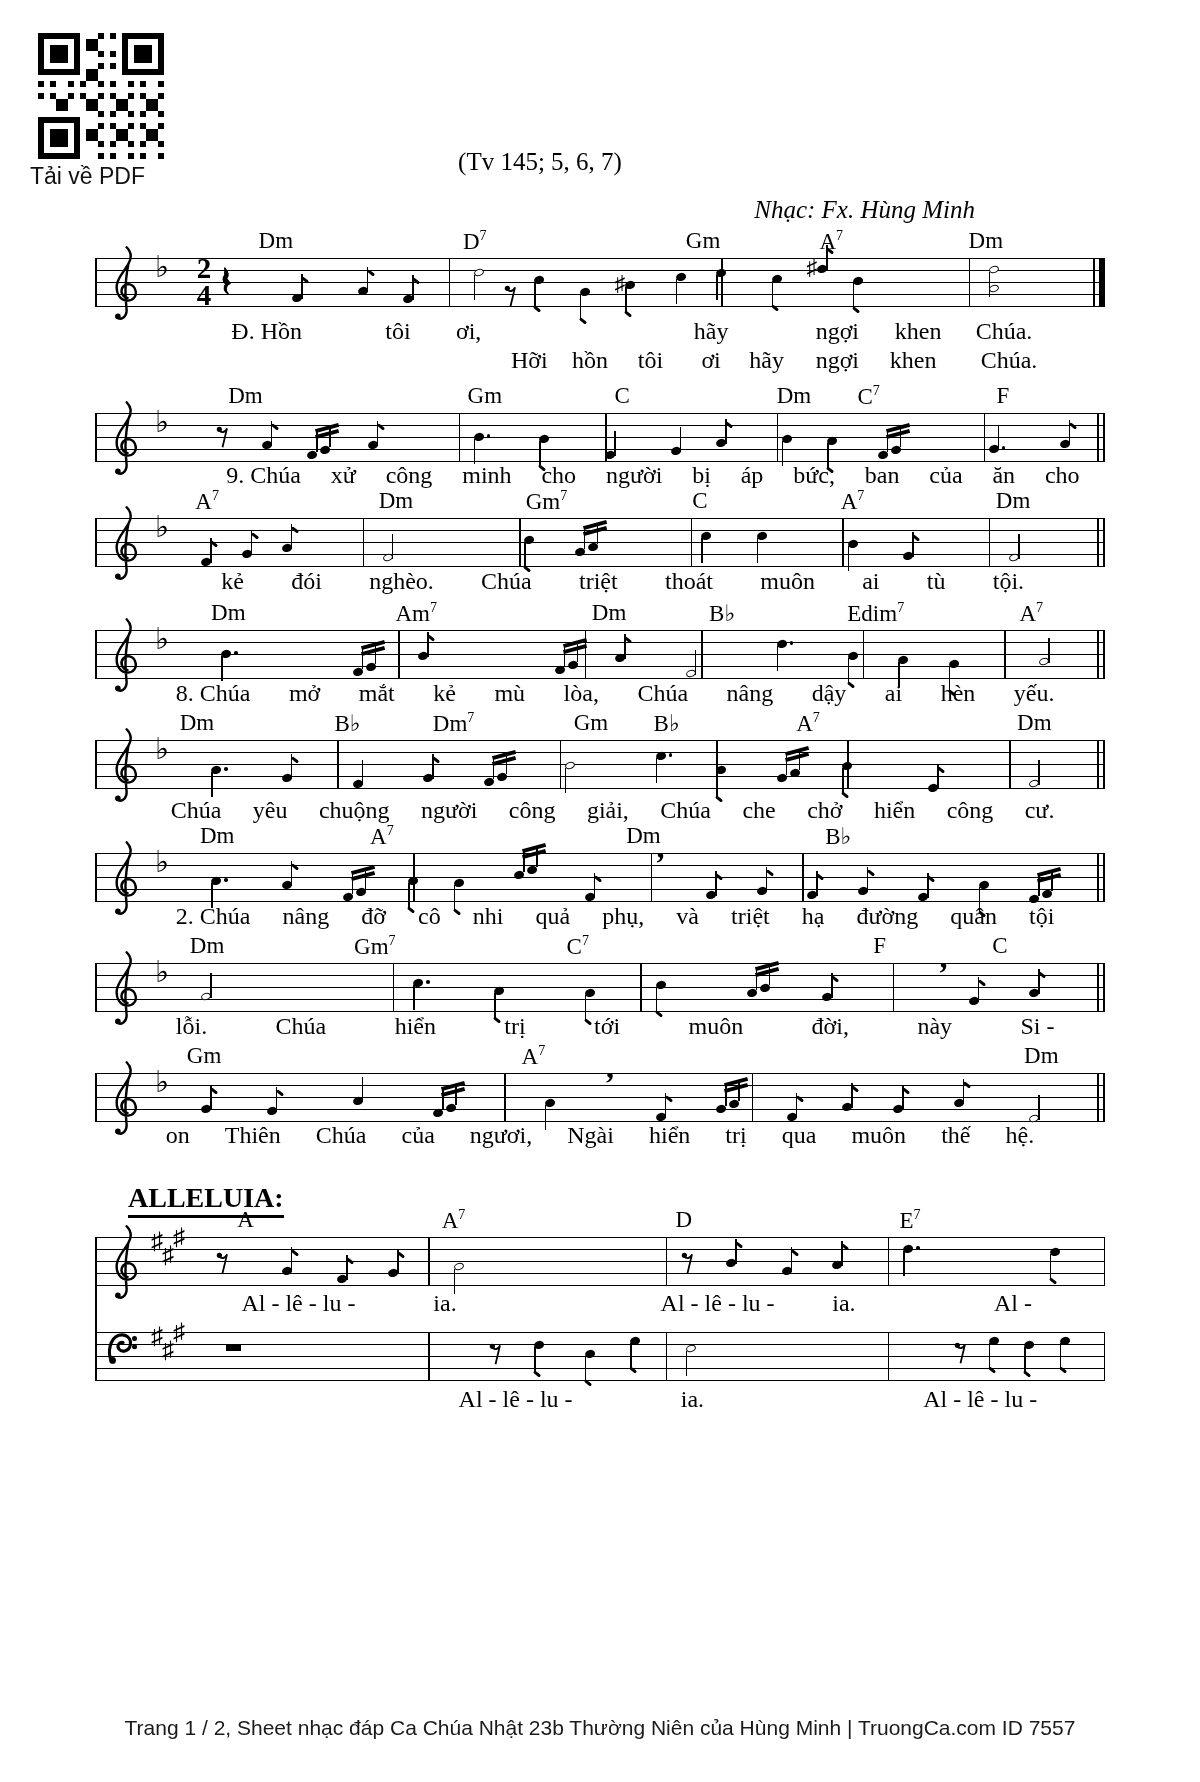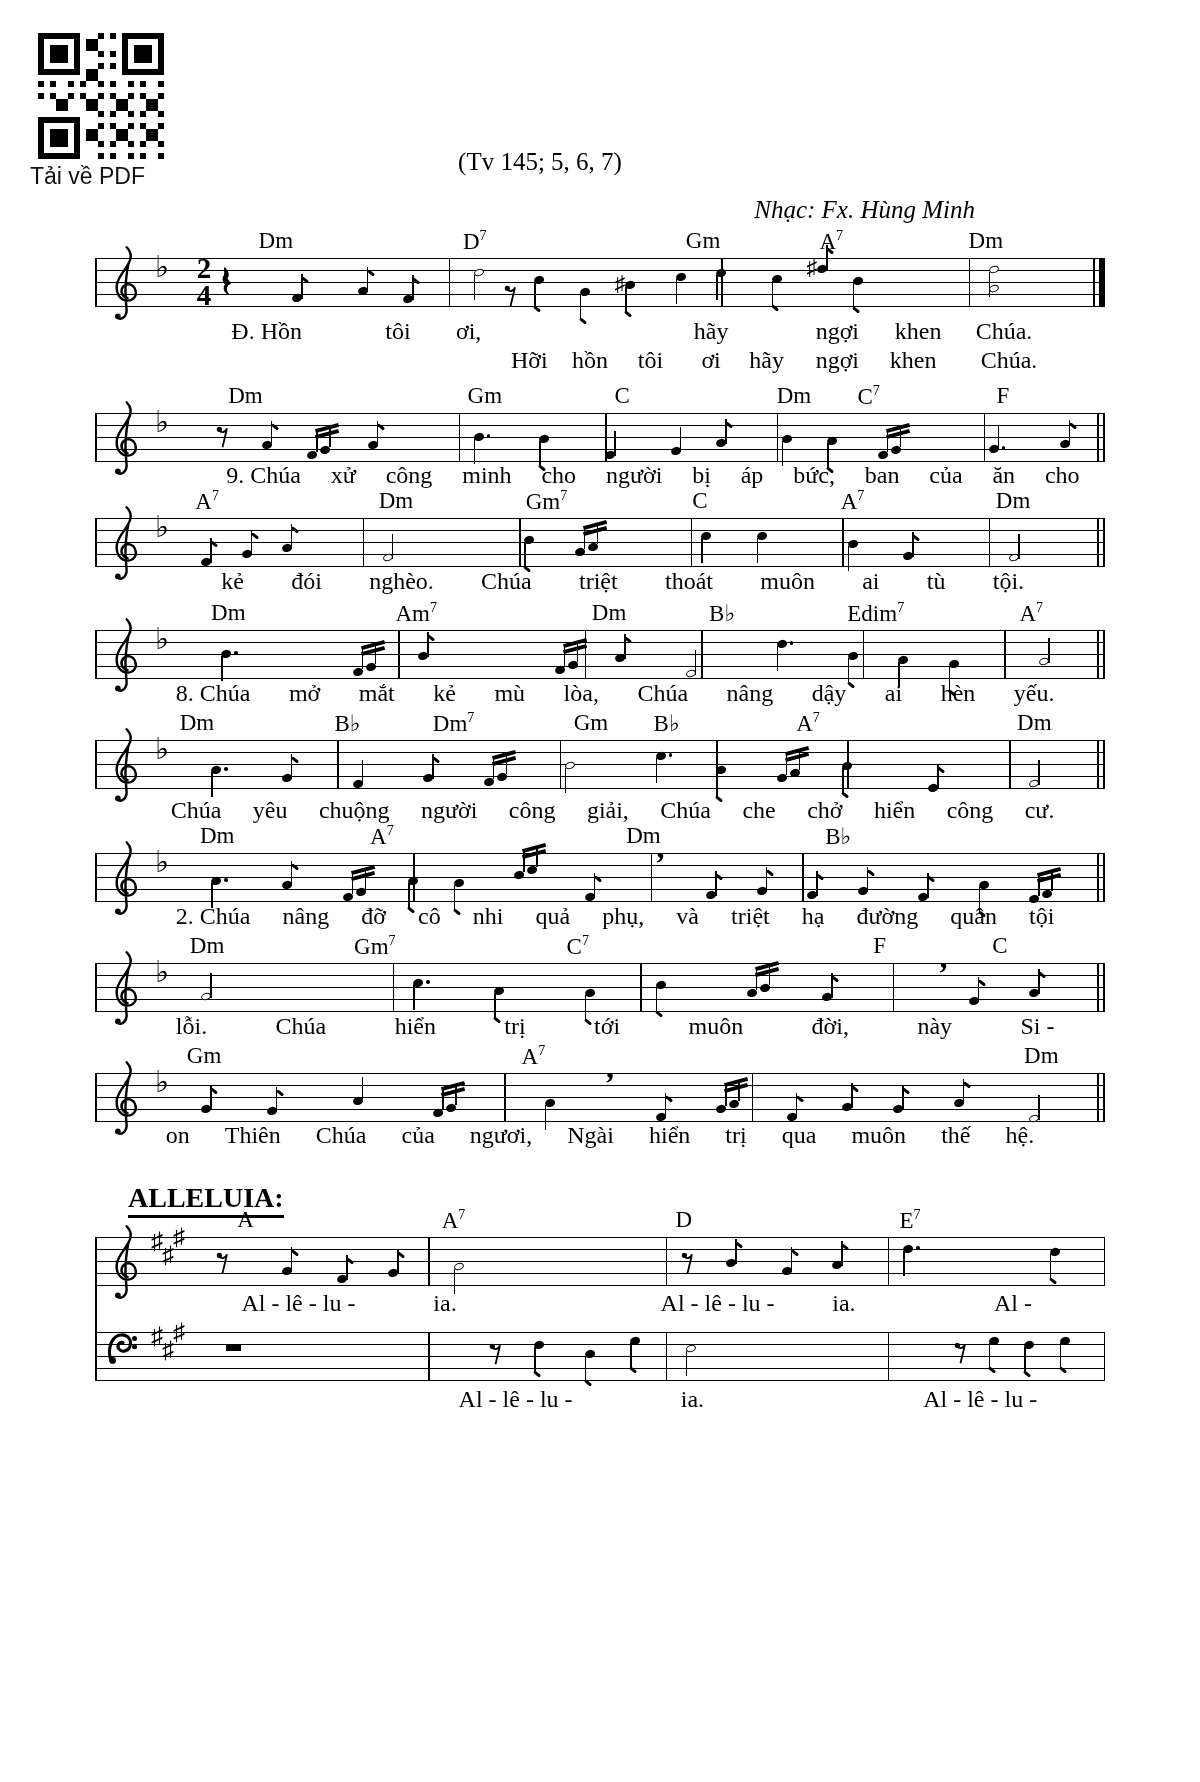--- a/index.html
+++ b/index.html
@@ -904,13 +904,14 @@
 
   <div id="alleluia-heading">ALLELUIA:</div>
   <svg id="segno">
       <use href="#segno"></use>
     </svg>
   <svg id="brace">
       <use href="#brace"></use>
     </svg>
   <div id="sysbar"></div>
 
+  <div id="footer">Trang 1 / 2, Sheet nhạc đáp Ca Chúa Nhật 23b Thường Niên của Hùng Minh  |  TruongCa.com ID 7557</div>
 </div>
 
 </body></html>

